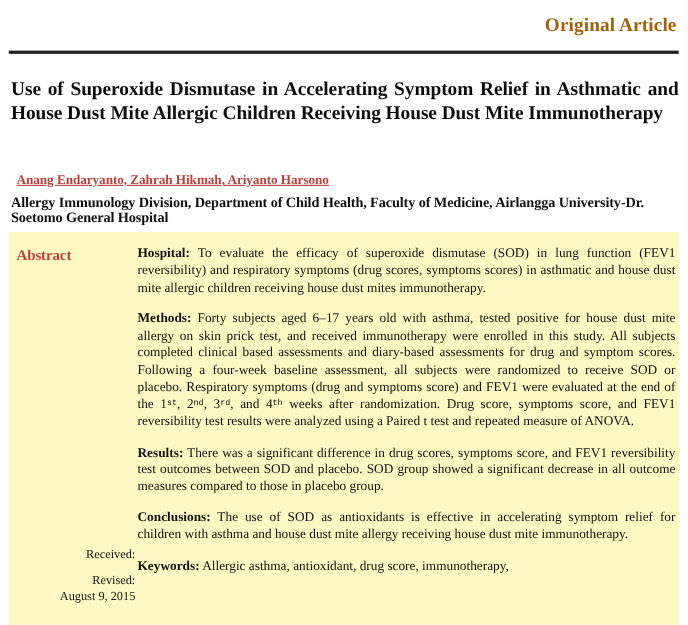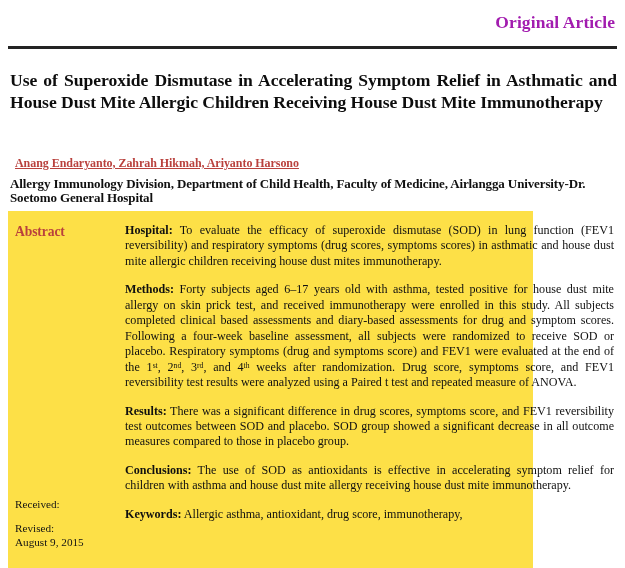--- a/index.html
+++ b/index.html
@@ -24,21 +24,21 @@
 
   
   .header-kicker {
     position: absolute;
     top: 12px;
     right: 10px;
     font-family: "Liberation Serif", "DejaVu Serif", serif;
     font-weight: bold;
     font-size: 17.5px;
     letter-spacing: 0.1px;
-    color: #a21caf;
+    color: #a16207;
   }
   .header-rule {
     position: absolute;
     left: 8px;
     right: 8px;
     top: 46px;
     height: 3px;
     background: #232323;
   }
 
@@ -88,23 +88,23 @@
     line-height: 14.3px;
     color: #101010;
     letter-spacing: -0.12px;
   }
 
   
   .abstract-panel {
     position: absolute;
     left: 8px;
     top: 211px;
-    width: 525px;
+    width: 609px;
     bottom: 0;
-    background: #fde047;
+    background: #fef9c3;
   }
 
   .abstract-label {
     position: absolute;
     left: 7px;
     top: 13px;
     font-family: "Liberation Serif", "DejaVu Serif", serif;
     font-weight: bold;
     font-size: 13.6px;
     color: #b9413d;
@@ -114,21 +114,21 @@
   .dates {
     position: absolute;
     left: 7px;
     top: 287px;
     width: 108px;
     font-family: "Liberation Serif", "DejaVu Serif", serif;
     font-size: 11.2px;
     line-height: 13.4px;
     color: #141414;
   }
-  .date-group { margin-bottom: 11px; }
+  .date-group { margin-bottom: 11px; text-align: right; }
   .date-line { display: block; white-space: nowrap; }
 
   .abstract-body {
     position: absolute;
     left: 117px;
     top: 12px;
     width: 489px;
     font-family: "Liberation Serif", "DejaVu Serif", serif;
     font-size: 12.1px;
     line-height: 15.45px;
@@ -138,20 +138,21 @@
   }
   .abstract-body p {
     margin: 0 0 13px 0;
   }
   .abstract-body p:last-child { margin-bottom: 0; }
   .lead { font-weight: bold; }
   sup {
     font-size: 0.63em;
     vertical-align: 0.42em;
     line-height: 0;
+    font-family: Liberation Mono, monospace;
   }
 </style>
 </head>
 <body>
 
 <div class="page">
 
   <div class="header-kicker">Original Article</div>
 
   <div class="header-rule"></div>

